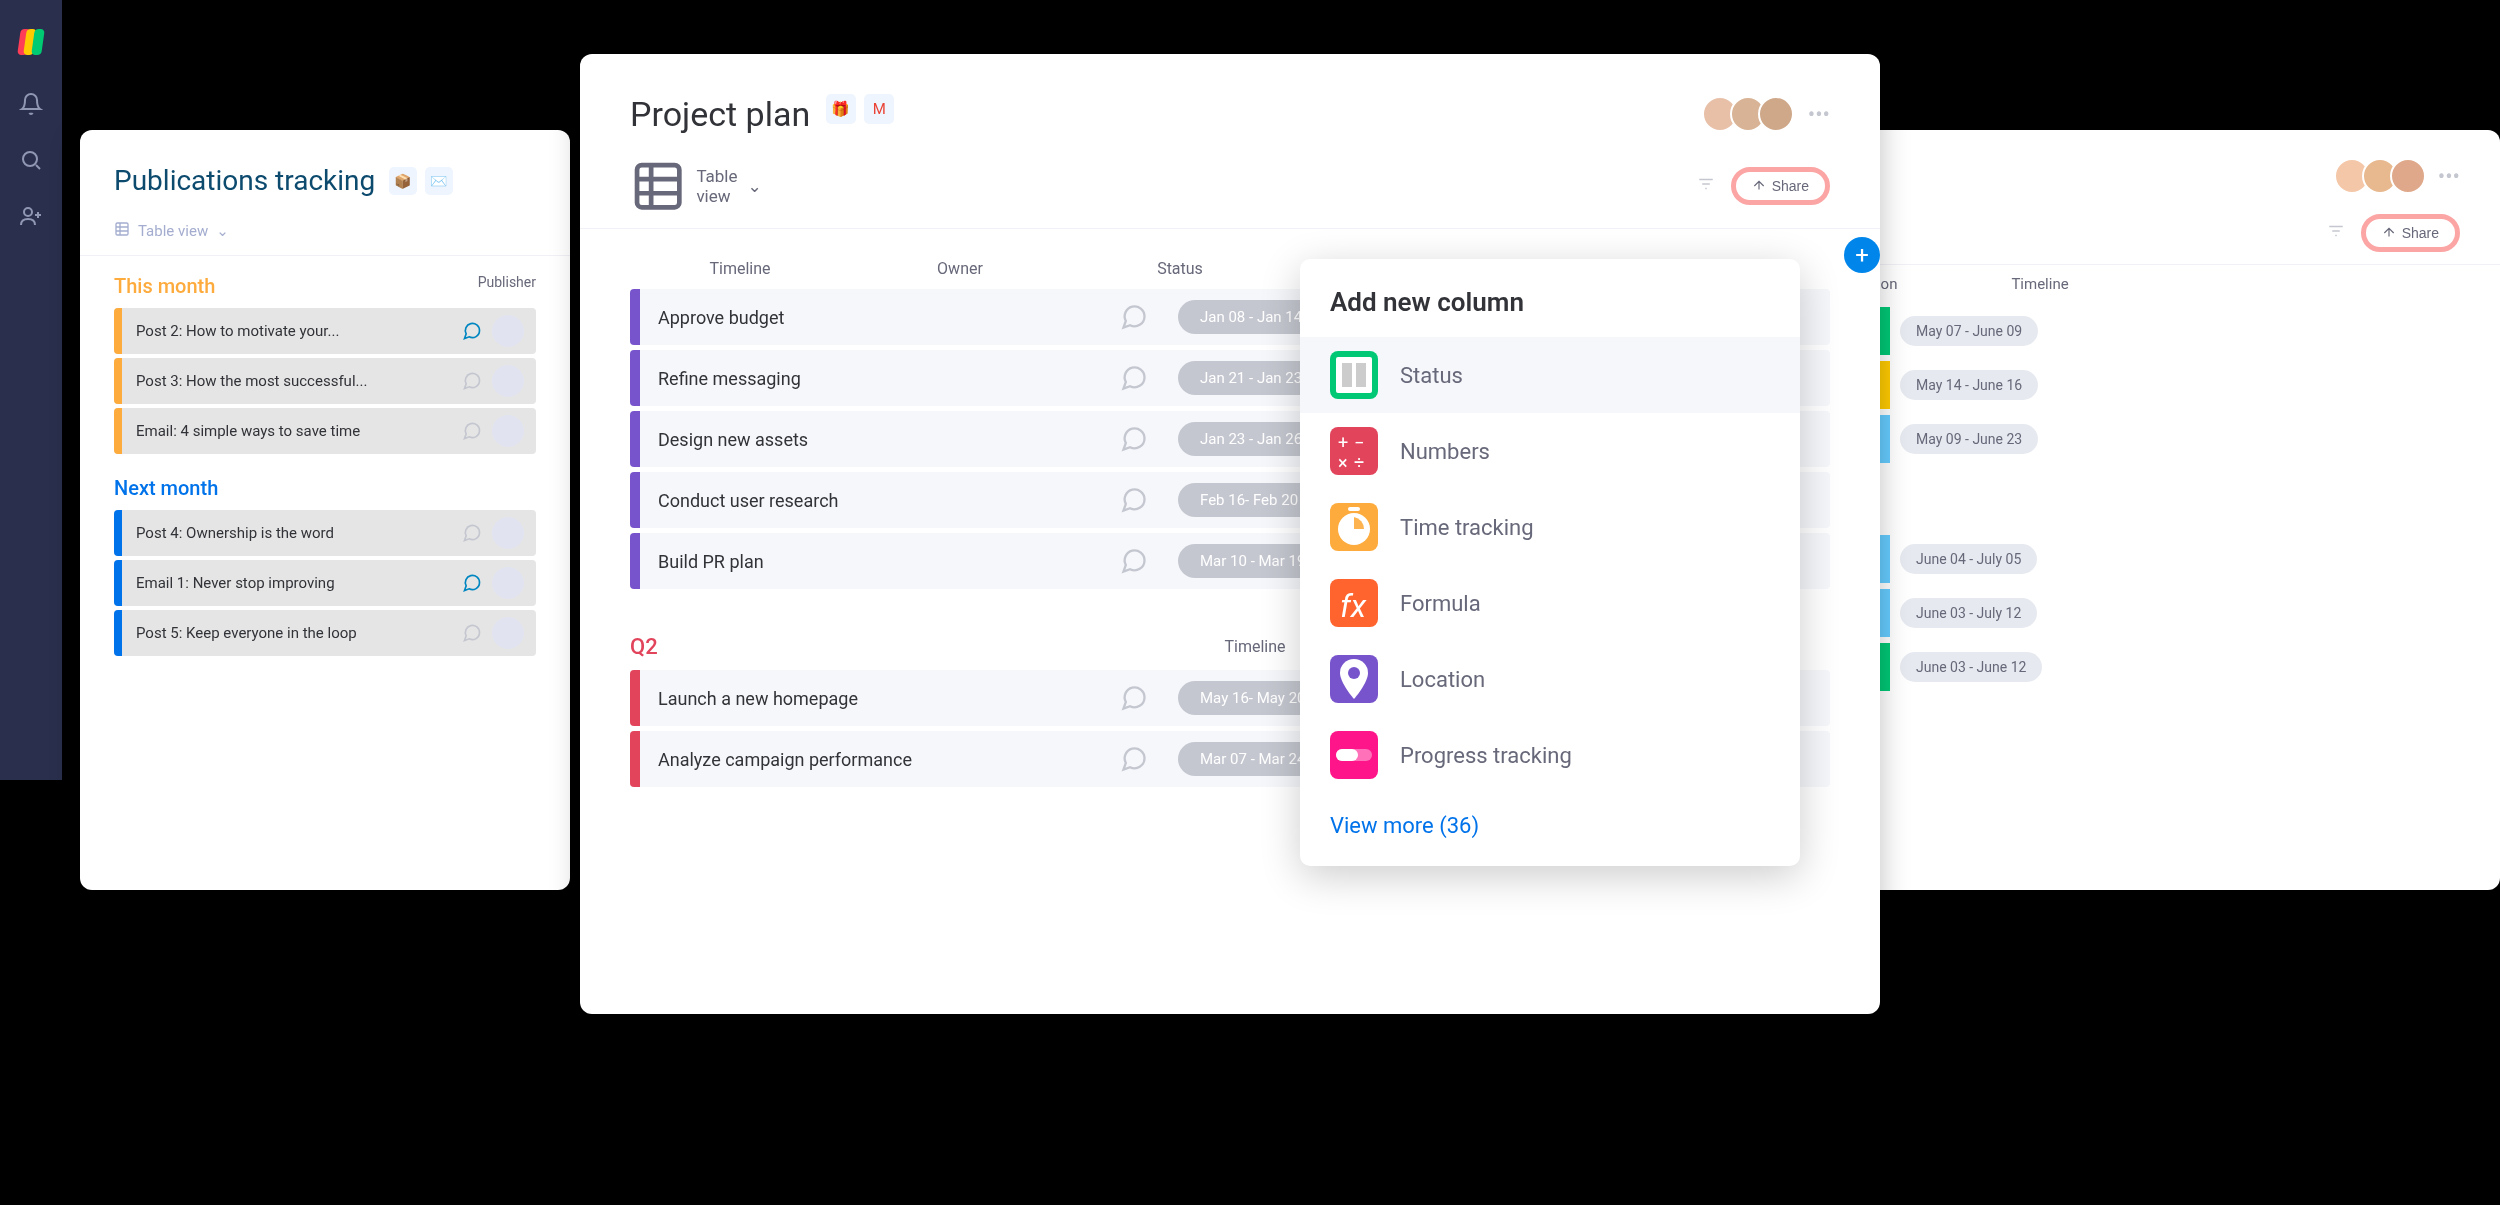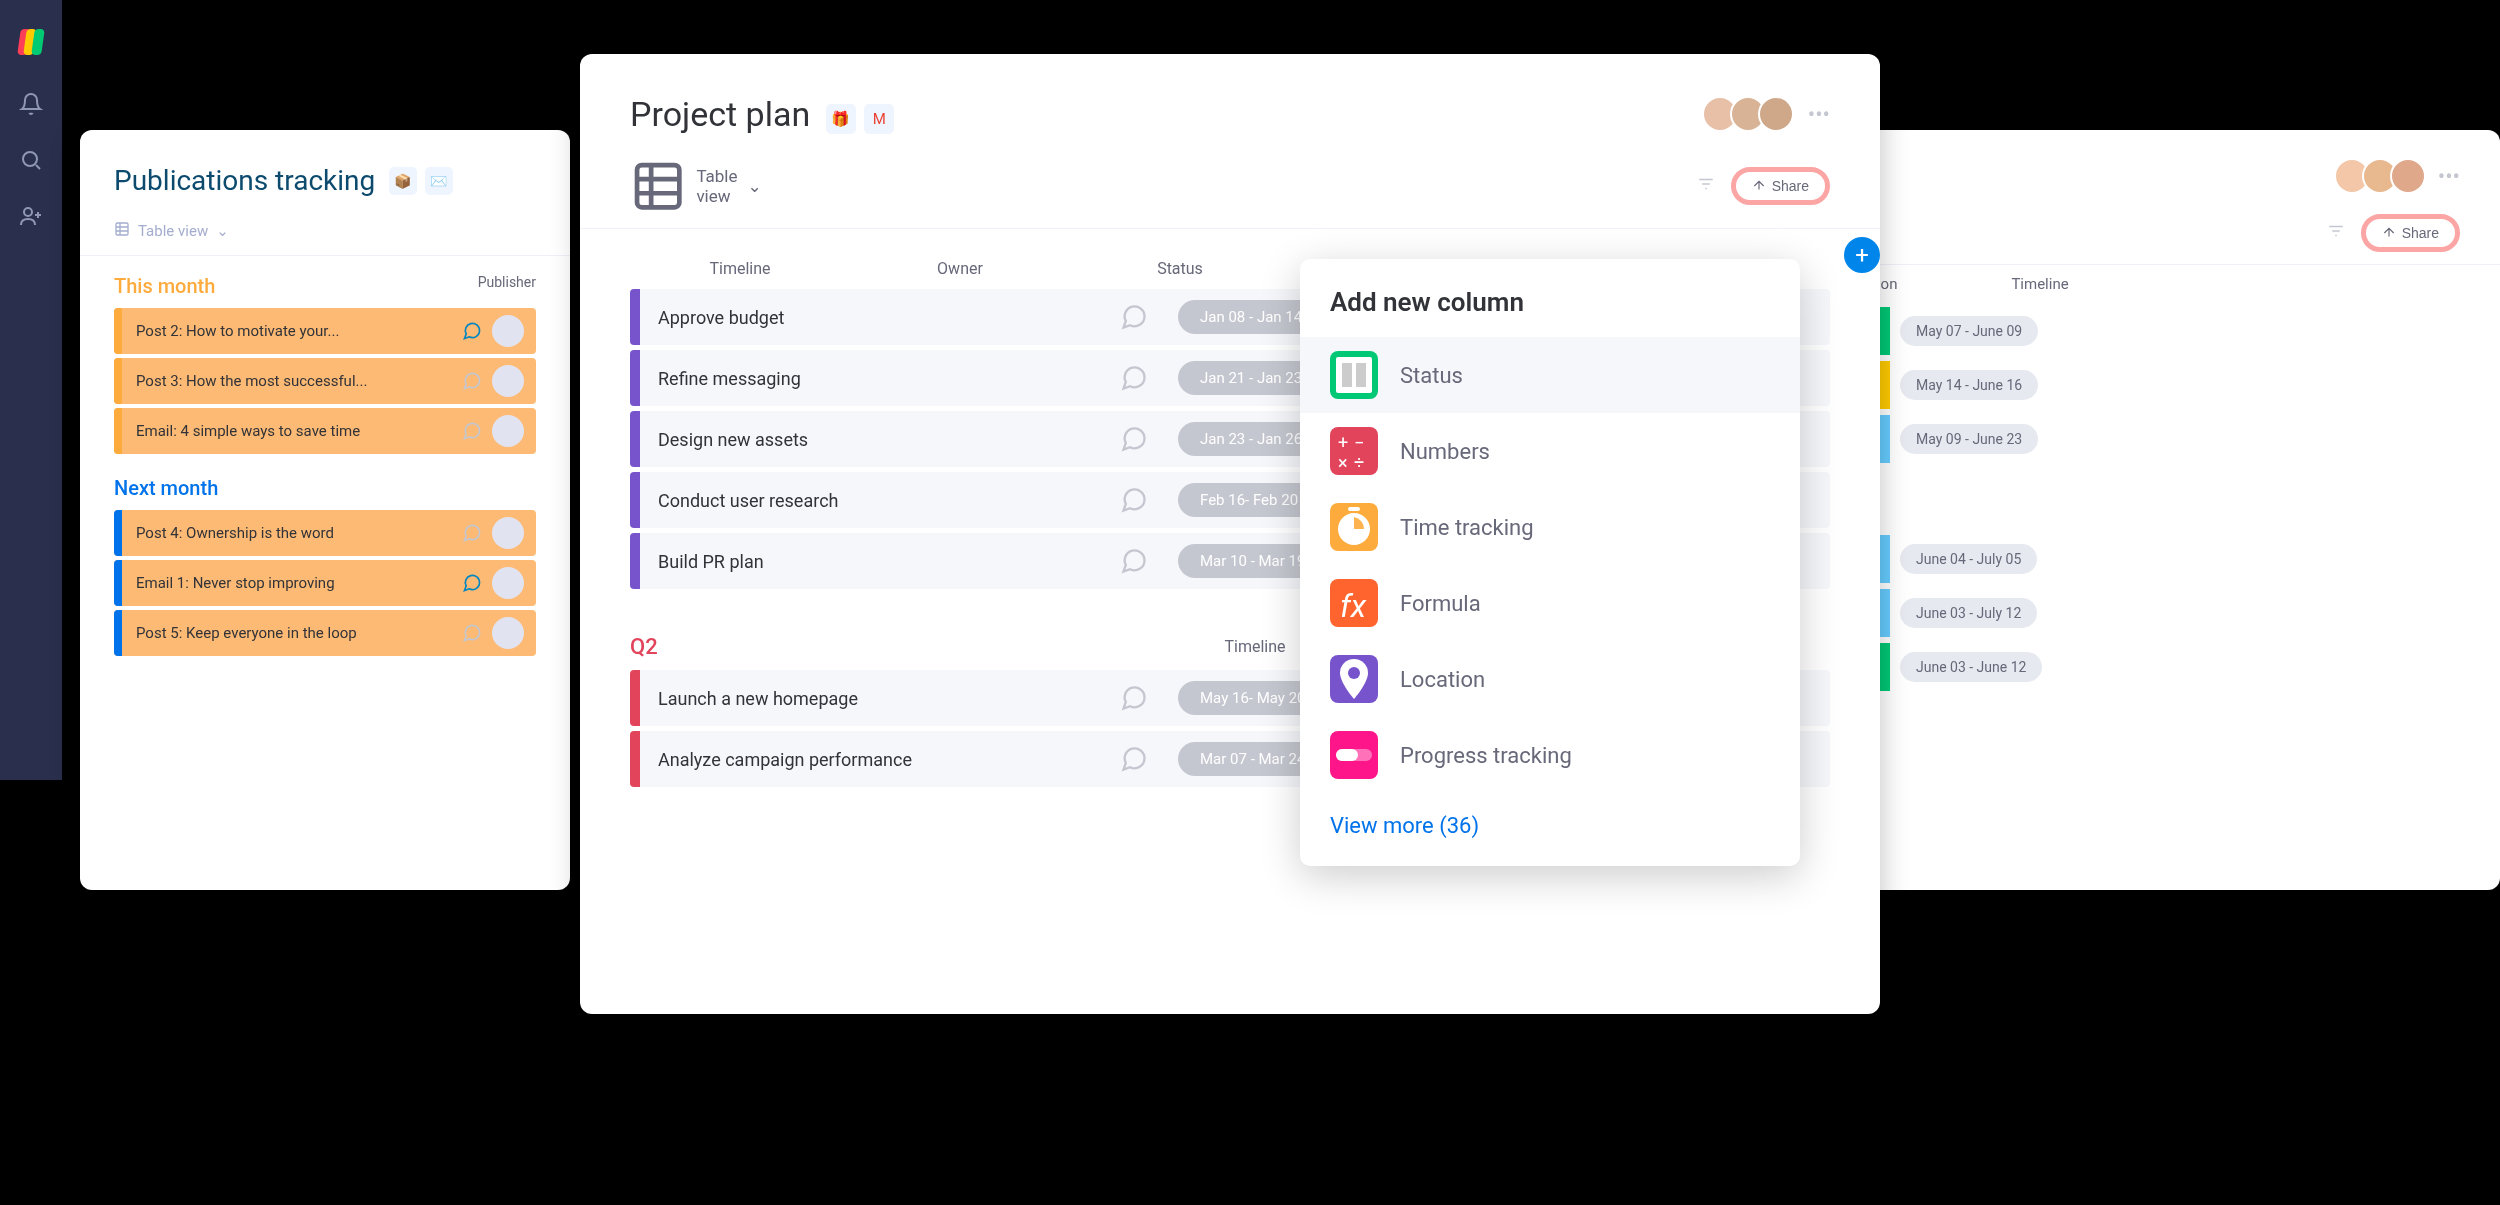--- a/index.html
+++ b/index.html
@@ -21,21 +21,21 @@
 .card-left { left: 80px; top: 130px; width: 490px; height: 760px; }
 .card-left .card-header { padding: 34px 34px 10px; }
 .card-left h2 { font-size: 28px; font-weight: 400; color: #0c4a6e; display:flex; align-items:center; gap: 14px;}
 .card-left .hdr-icons { display:flex; gap:8px; }
 .card-left .hdr-icon-box { width:28px; height:28px; background:#eef5fe; border-radius:5px; display:flex; align-items:center; justify-content:center; font-size:14px; }
 .card-left .subheader { padding: 14px 34px; display:flex; align-items:center; gap:8px; color:#a4adcf; font-size:15px; border-bottom:1px solid #f0f1f7; }
 .group-title { font-size: 20px; font-weight: 500; padding: 18px 34px 6px; }
 .group-title.orange { color: #fdab3d; }
 .group-title.blue { color: #0073ea; }
 .group-head-right { float:right; color:#676879; font-size:14px; font-weight:400; }
-.task-row { display:flex; align-items:center; margin: 4px 34px; background:#fdba74; border-radius:4px; overflow:hidden; height:46px; }
+.task-row { display:flex; align-items:center; margin: 4px 34px; background:#e5e5e5; border-radius:4px; overflow:hidden; height:46px; }
 .task-bar { width:8px; height:100%; }
 .task-title { flex:1; padding: 10px 14px; font-size:15px; color:#323338; }
 .task-icons { display:flex; align-items:center; gap:10px; padding-right:12px; }
 .chat-icon { width:20px; height:20px; color:#c5c7d0; }
 .chat-icon.active { color:#0086c0; }
 .avatar { width:32px; height:32px; border-radius:50%; background:#e1e4f0; display:inline-block; }
 
 
 .card-right { right: 0; left: auto; top: 130px; width: 1300px; height: 760px; }
 .card-right .card-header { padding: 28px 40px 8px; display:flex; justify-content:flex-end; align-items:center; gap:12px; }
@@ -51,21 +51,21 @@
 .right-col-headers .c-gap { width: 380px; }
 .right-col-headers .c { width: 160px; text-align:center; }
 .right-row { display:flex; align-items:center; gap:10px; margin:6px 0; }
 .right-row .gap { width: 370px; }
 .status-pill { width:130px; height:48px; display:flex; align-items:center; justify-content:center; color:#fff; font-size:16px; border-radius:0; cursor:pointer; }
 .timeline-pill { background:#e6e9ef; color:#676879; font-size:14px; padding:7px 16px; border-radius:18px; white-space:nowrap; }
 
 
 .card-center { left: 580px; top: 54px; width: 1300px; height: 960px; z-index: 10; }
 .card-center .card-header { padding: 40px 50px 10px; display:flex; justify-content:space-between; align-items:center; }
-.card-center h2 { font-size: 34px; font-weight: 400; color:#323338; display:flex; align-items:flex-end; gap:16px; }
+.card-center h2 { font-size: 34px; font-weight: 400; color:#323338; display:flex; align-items:flex-start; gap:16px; }
 .card-center .hdr-icons { display:flex; gap:8px; }
 .card-center .hdr-icon-box { width:30px; height:30px; background:#eef5fe; border-radius:5px; display:flex; align-items:center; justify-content:center; font-size:15px; }
 .card-center .subheader { padding: 14px 50px; display:flex; justify-content:space-between; align-items:center; border-bottom:1px solid #f0f1f7; }
 .tableview-label { display:flex; align-items:center; gap:10px; color:#676879; font-size:17px; cursor:pointer; }
 .subheader-right { display:flex; align-items:center; gap:16px; }
 
 .center-body { padding: 20px 50px; position:relative; }
 .group-header { display:flex; align-items:center; padding: 10px 0 6px; }
 .group-name { font-size:22px; font-weight:500; width:515px; }
 .group-name.purple { color:#7854cc; }

